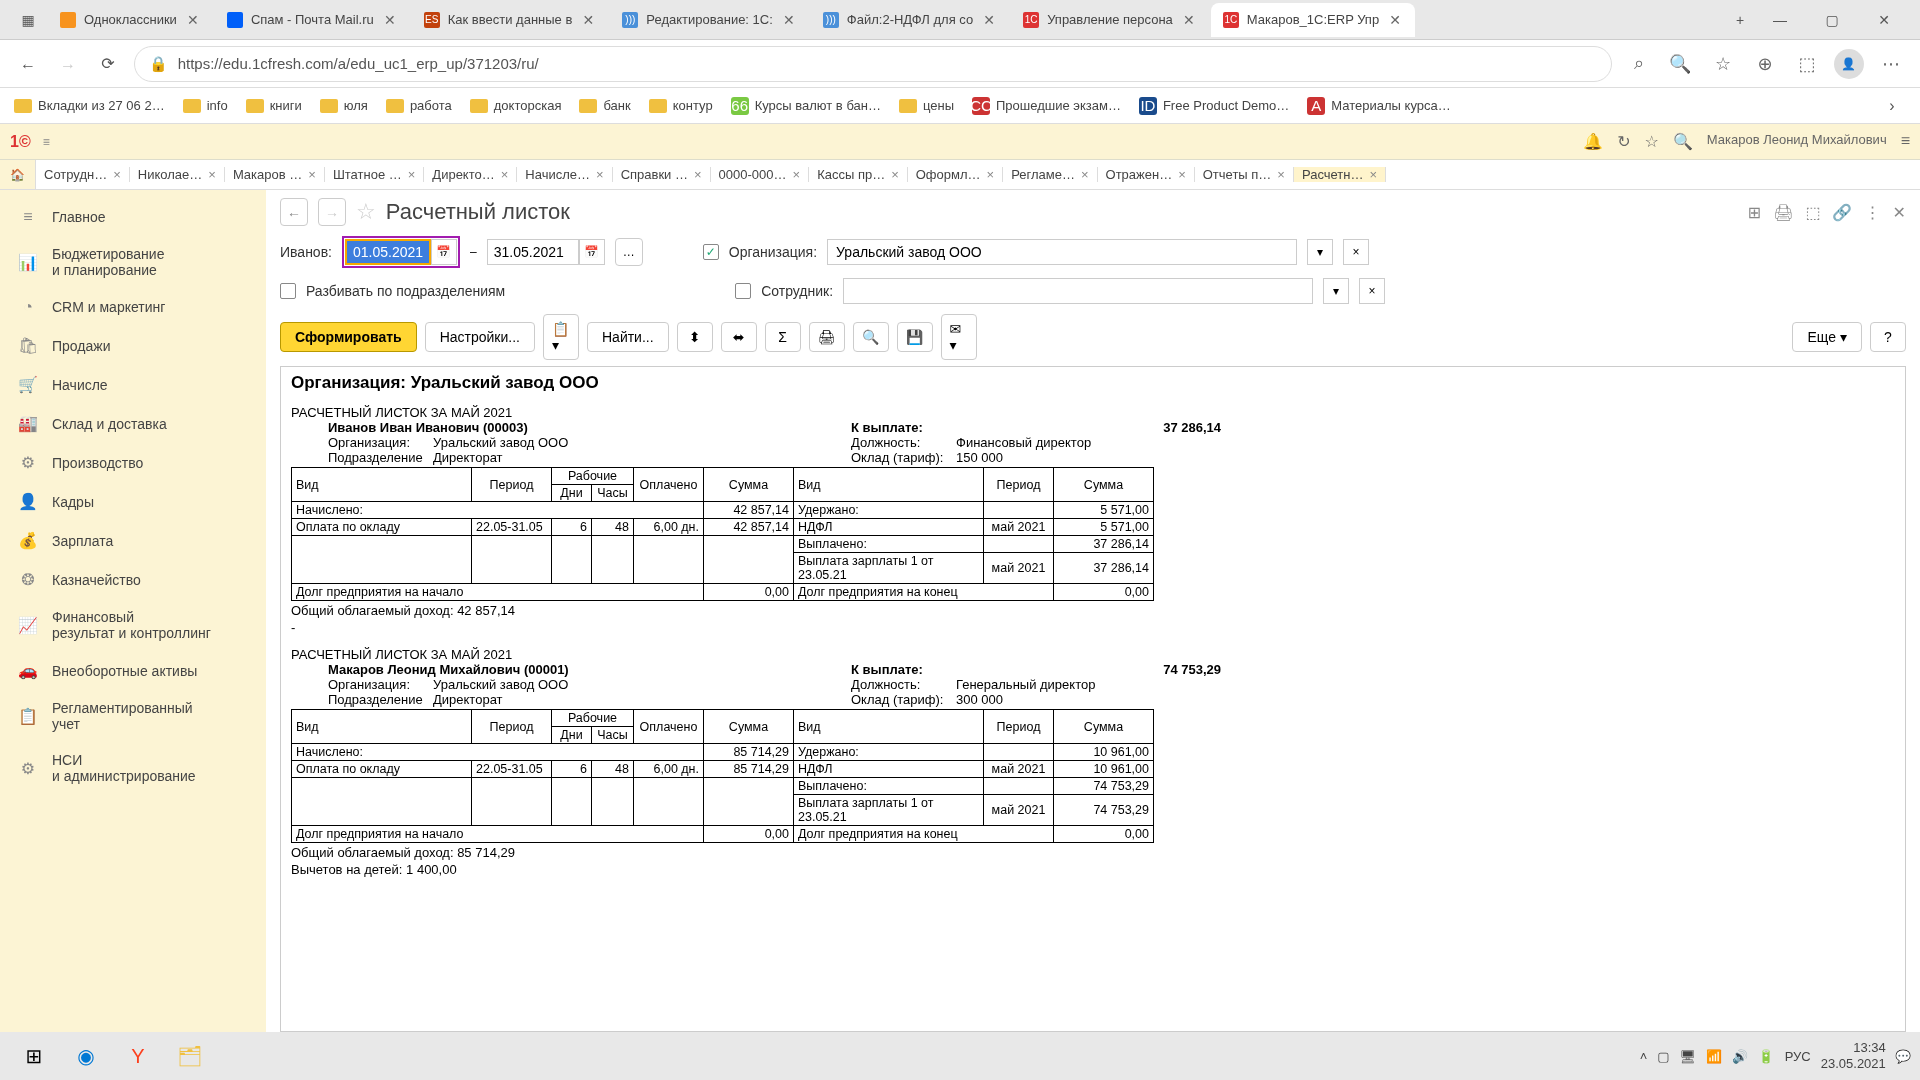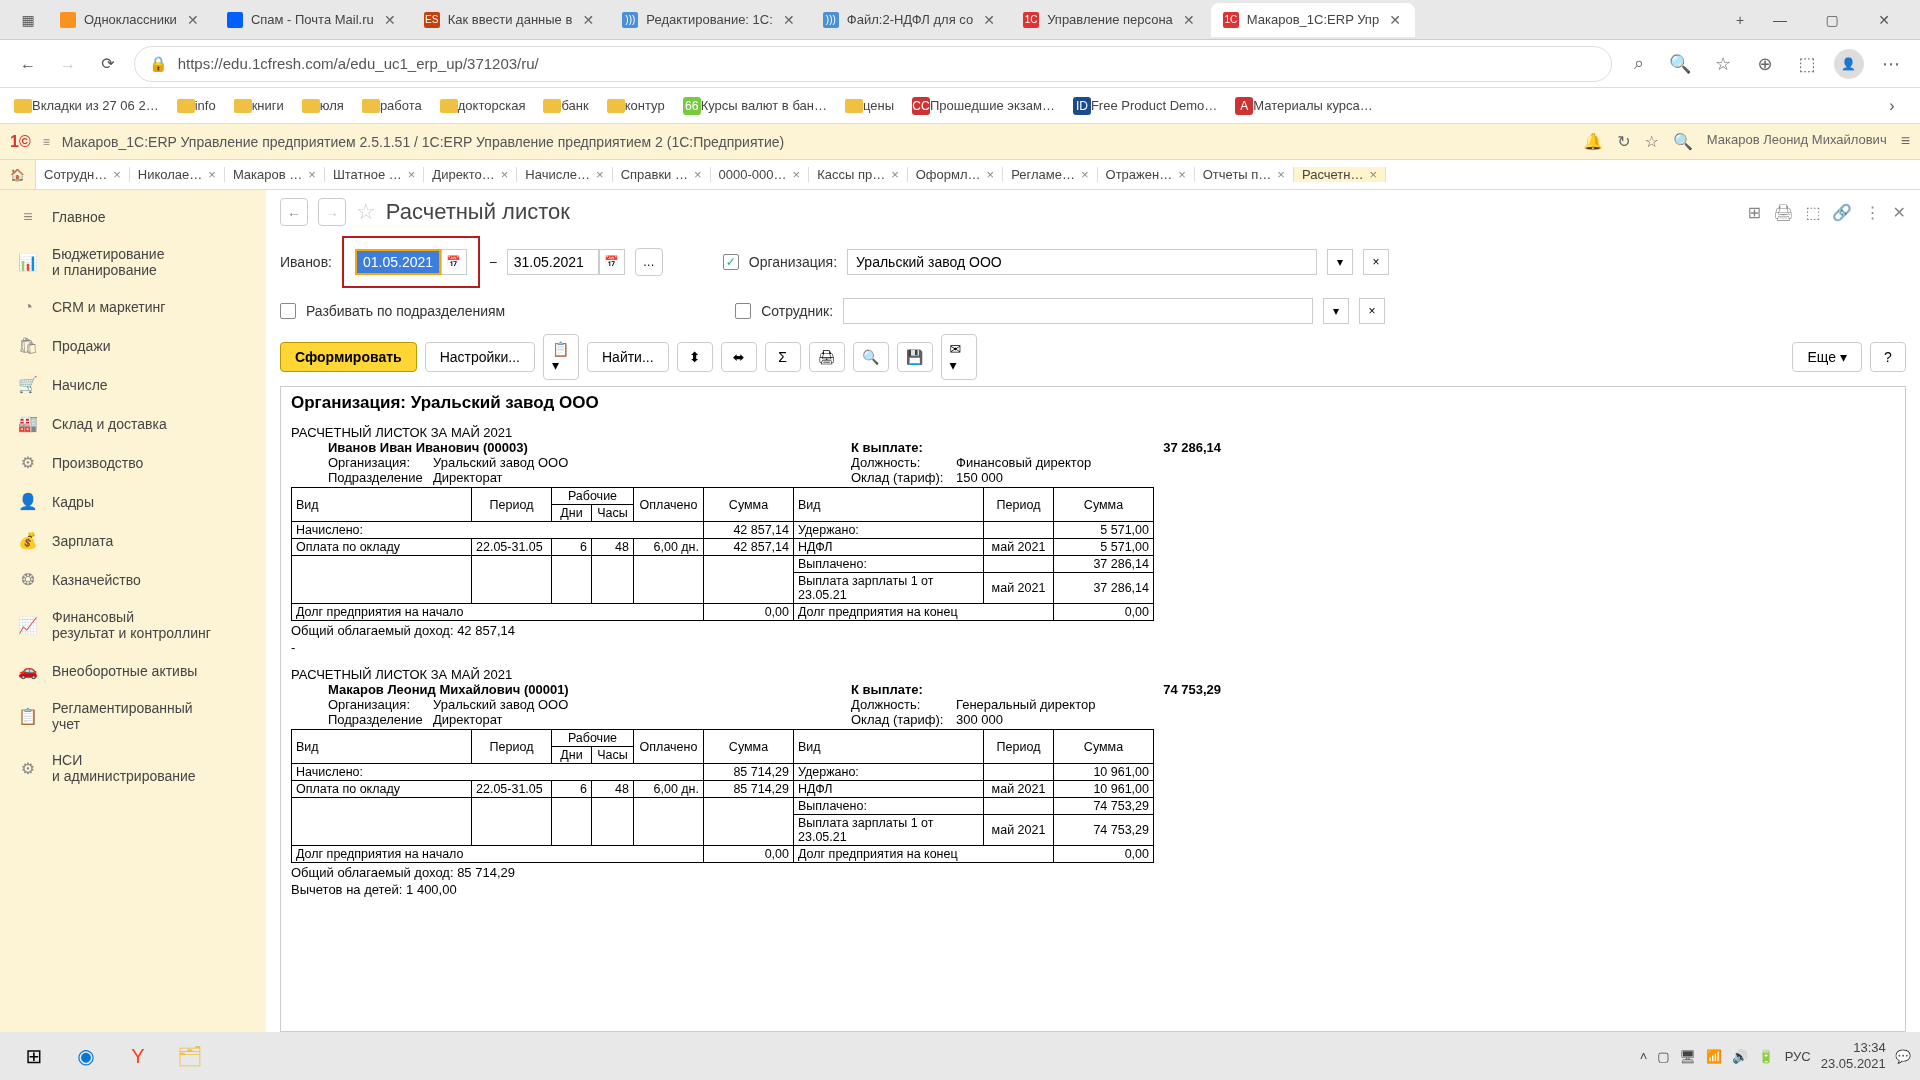--- a/index.html
+++ b/index.html
@@ -14,23 +14,23 @@
 .nav-actions { margin-left: auto; display: flex; gap: 12px; padding-right: 8px; }
 .win-btn { width: 40px; height: 30px; display: flex; align-items: center; justify-content: center; font-size: 14px; color: #555; }
 
 .browser-nav { height: 48px; background: #fff; display: flex; align-items: center; padding: 0 14px; gap: 12px; border-bottom: 1px solid #ddd; }
 .nav-btn { width: 28px; height: 28px; display: flex; align-items: center; justify-content: center; color: #555; font-size: 16px; }
 .url-bar { flex: 1; height: 36px; border: 1px solid #ddd; border-radius: 18px; display: flex; align-items: center; padding: 0 14px; font-size: 15px; color: #555; gap: 10px; }
 .nav-icon { width: 30px; height: 30px; display: flex; align-items: center; justify-content: center; color: #666; font-size: 18px; }
 .avatar { width: 30px; height: 30px; border-radius: 50%; background: #ddd; display: flex; align-items: center; justify-content: center; }
 
 .bookmark-bar { height: 36px; background: #fff; display: flex; align-items: center; padding: 0 14px; gap: 14px; border-bottom: 1px solid #ddd; }
-.bm { display: flex; align-items: center; font-size: 13px; color: #444; }
+.bm { display: flex; align-items: center; gap: 6px; font-size: 13px; color: #444; }
 .bm-folder { width: 18px; height: 14px; background: #f0c040; border-radius: 2px; }
-.bm-sq { width: 18px; height: 18px; border-radius: 3px; display: flex; align-items: center; justify-content: center; font-size: 12px; color: #fff; }
+.bm-sq { width: 18px; height: 18px; border-radius: 3px; display: flex; align-items: center; justify-content: center; font-size: 15px; color: #fff; }
 
 
 .app-header { height: 36px; background: #fcf4d4; display: flex; align-items: center; padding: 0 10px; gap: 12px; border-bottom: 1px solid #ddc; }
 .app-logo { color: #d33; font-weight: bold; font-size: 16px; }
 .app-title { font-size: 14px; color: #555; }
 .app-icons { margin-left: auto; display: flex; gap: 14px; color: #666; font-size: 16px; }
 
 
 .c-tabs { height: 30px; background: #fff; display: flex; align-items: center; border-bottom: 1px solid #ddd; }
 .c-tabhome { width: 36px; display: flex; align-items: center; justify-content: center; border-right: 1px solid #ddd; background: #fcf4d4; height: 100%; }
@@ -210,21 +210,20 @@
         <span class="bm-sq" style="background:#c33">А</span>
         <span>Материалы курса…</span>
       </div>
     </div>
   <div class="nav-btn">›</div>
 </div>
 
 <div class="app-header">
   <span class="app-logo">1©</span>
   <span style="color:#888">≡</span>
-  <span class="app-title">Макаров_1С:ERP Управление предприятием 2.5.1.51 / 1С:ERP Управление предприятием 2   (1С:Предприятие)</span>
   <div class="app-icons">
     <span>🔔</span>
     <span>↻</span>
     <span>☆</span>
     <span>🔍</span>
     <span style="font-size:13px">Макаров Леонид Михайлович</span>
     <span>≡</span>
   </div>
 </div>
 
@@ -368,21 +367,21 @@
         <span>⬚</span>
         <span>🔗</span>
         <span>⋮</span>
         <span>✕</span>
       </div>
     </div>
 
     <div class="params">
       <div class="prow">
         <span class="plabel">Иванов:</span>
-        <span style="border:2px solid #b91c1c;padding:11px;display:flex">
+        <span style="border:2px solid #a21caf;padding:1px;display:flex">
           <span class="date-inp">01.05.2021</span>
           <span class="cal-btn">📅</span>
         </span>
         <span>–</span>
         <span style="display:flex">
           <input class="date-inp2" value="31.05.2021" style="">
           <span class="cal-btn">📅</span>
         </span>
         <div class="dots-btn">…</div>
         <span style="width:40px"></span>

